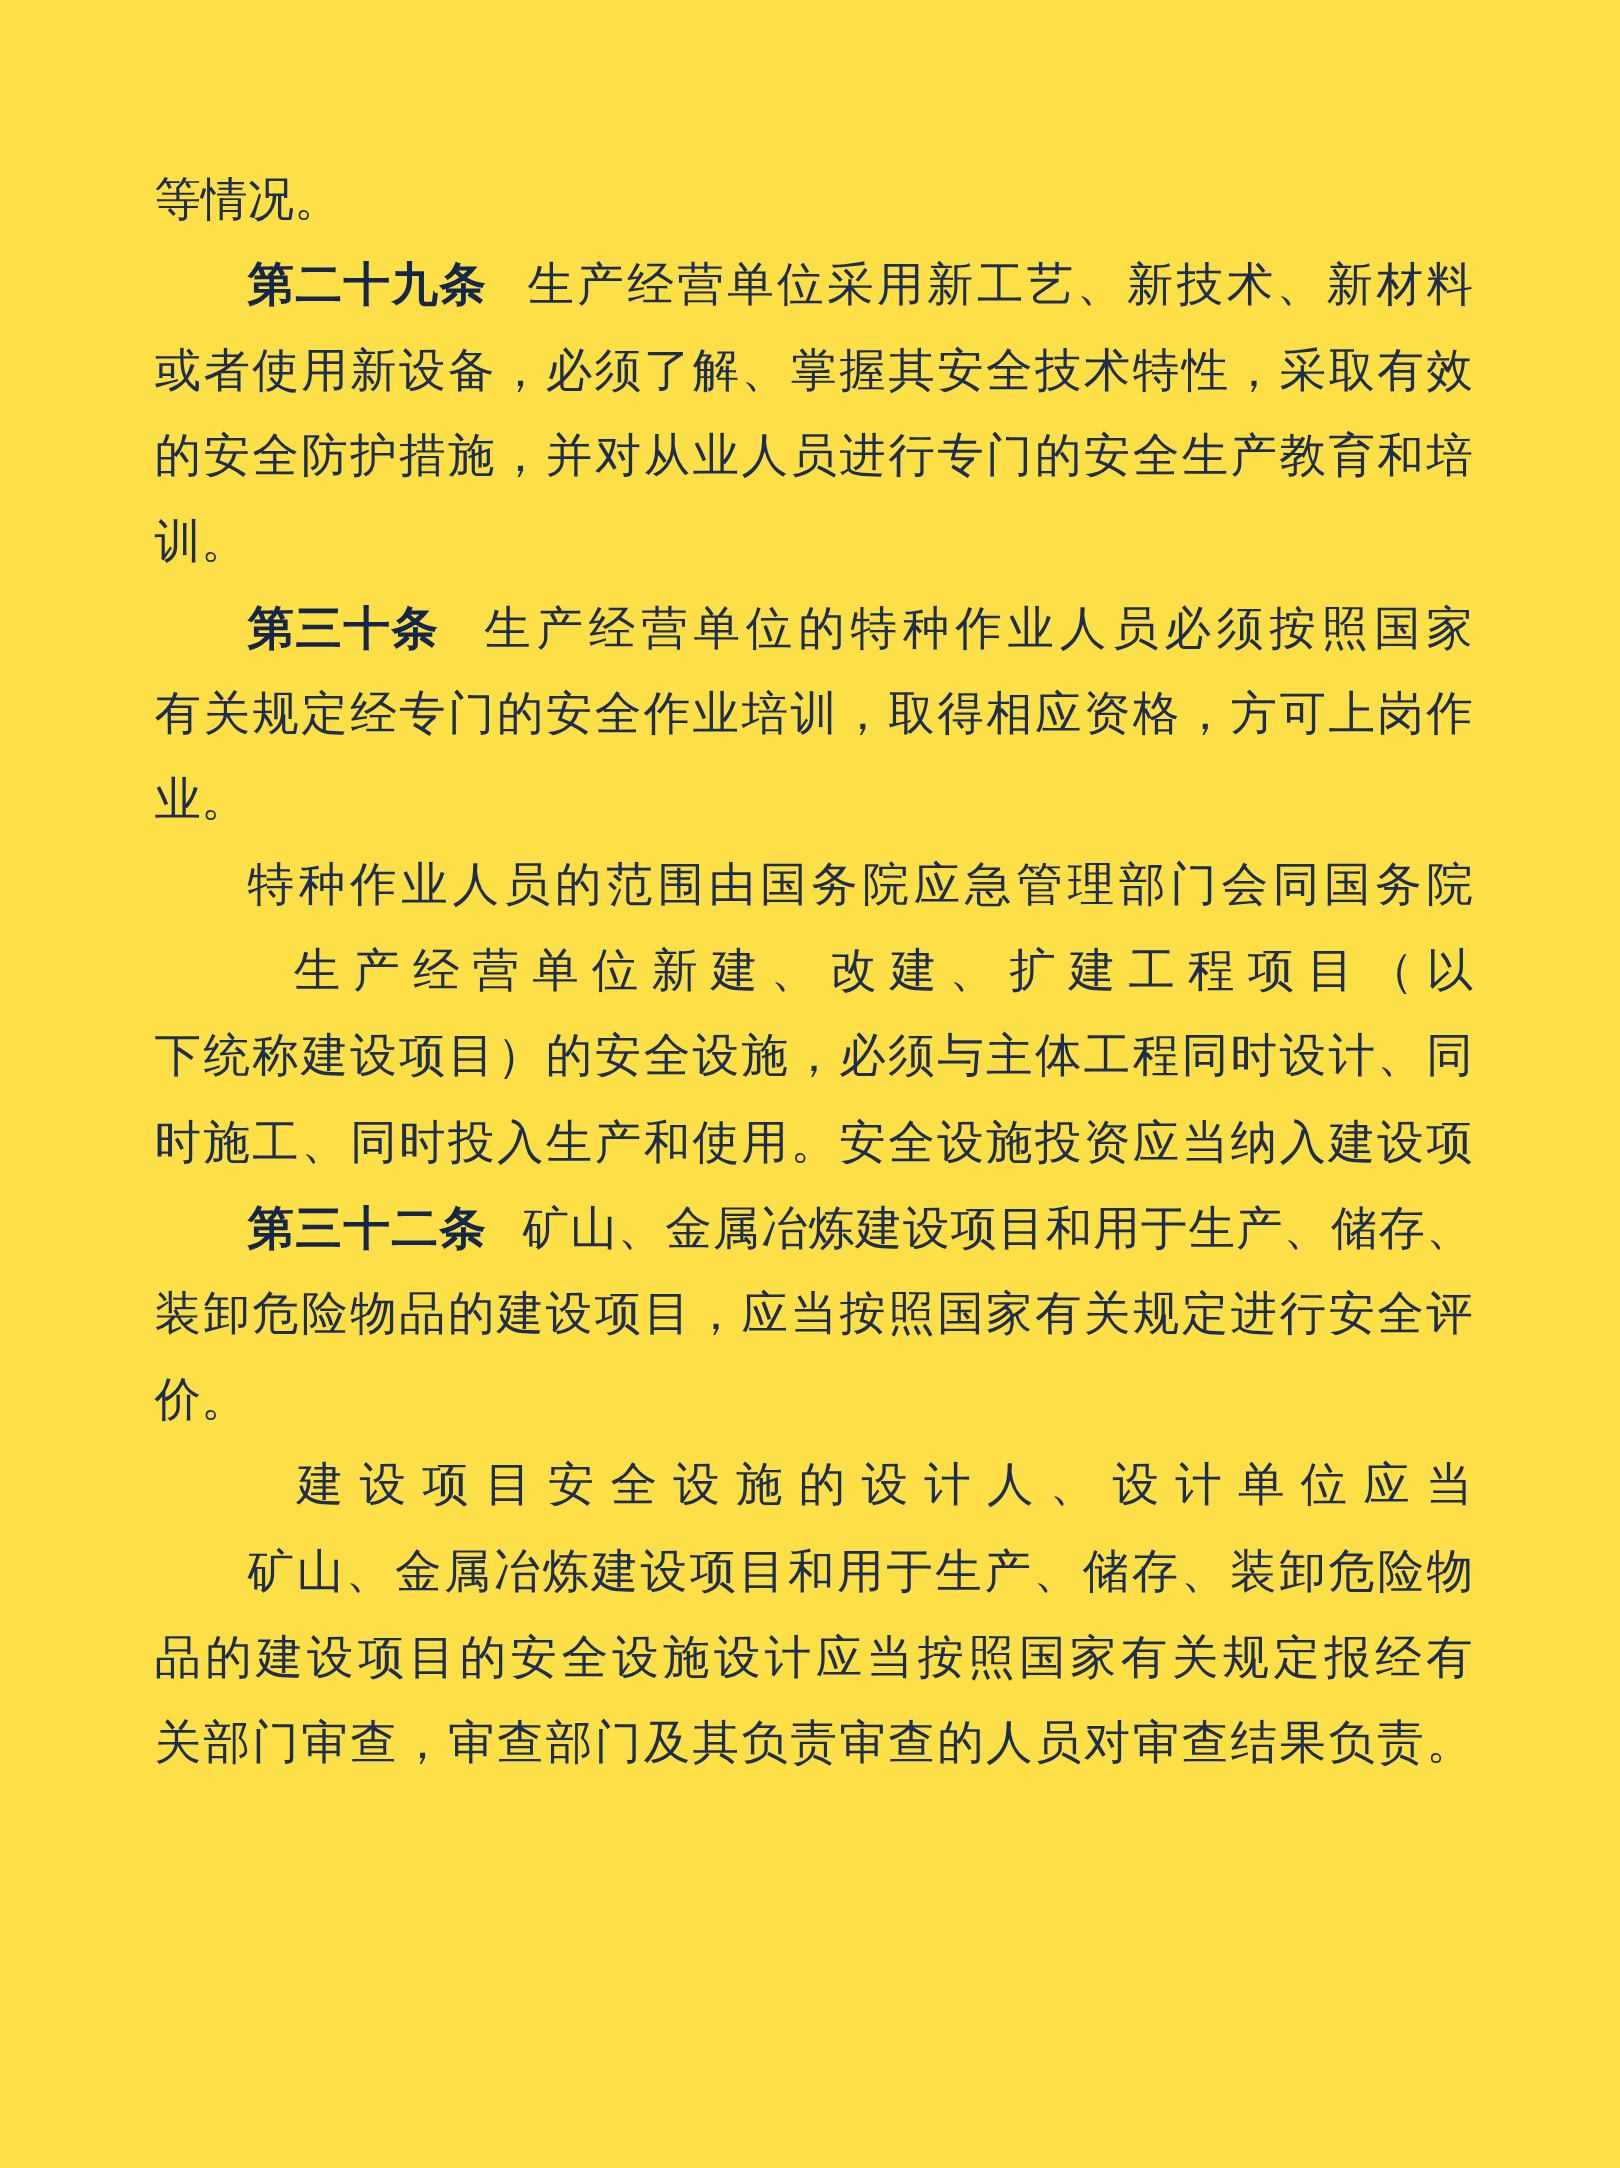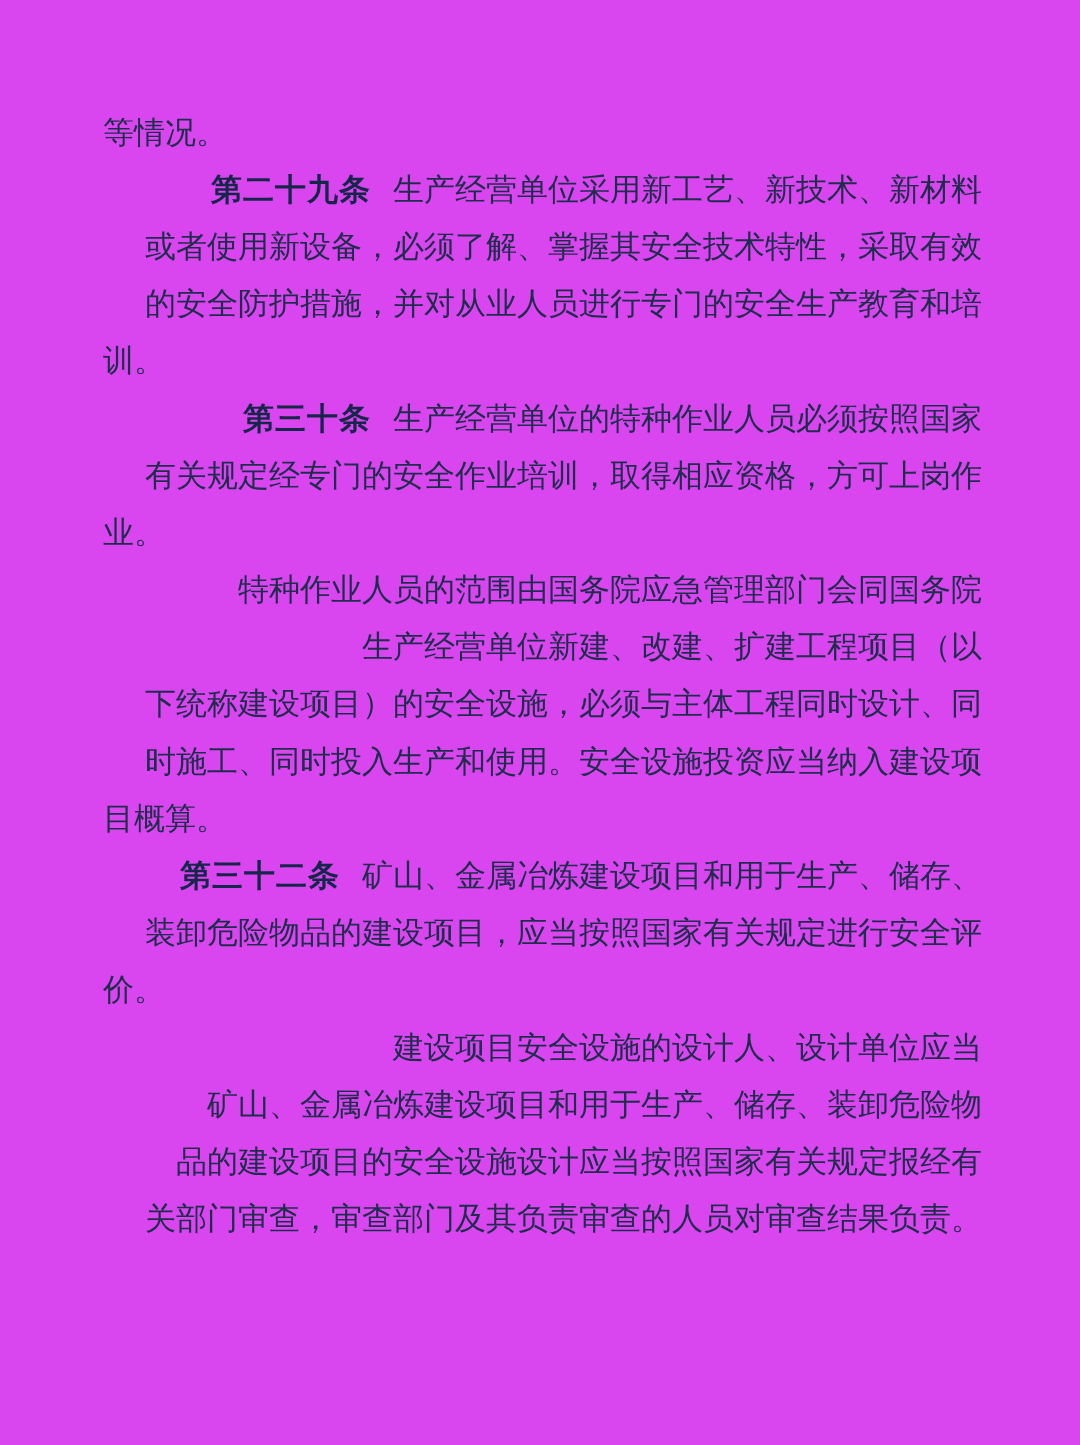--- a/index.html
+++ b/index.html
@@ -6,37 +6,37 @@
   html, body { width: 1080px; height: 1445px; }
   body {
     background: #ffffff;
     position: relative;
     overflow: hidden;
     font-family: "Liberation Serif", "DejaVu Serif", serif;
   }
   .page {
     position: absolute;
     inset: 0;
-    background: #d946ef;
+    background: #fde047;
   }
   .content {
     position: absolute;
     left: 103px;
     top: 104px;
     width: 879px;
   }
   .line {
     height: 57.2px;
     display: flex;
     align-items: center;
     font-size: 31px;
     color: #1f2d4c;
     white-space: nowrap;
   }
-  .line.justify { justify-content: flex-end; margin-left: 30px; }
+  .line.justify { justify-content: space-between; }
   .line.indent { padding-left: 62px; }
   .lead {
     font-family: "Liberation Sans", "DejaVu Sans", sans-serif;
     font-weight: 700;
     color: #16254a;
     letter-spacing: 1px;
   }
   .lead-gap { flex: 0 0 auto; width: 22px; }
 </style>
 </head>
@@ -286,23 +286,20 @@
         <span>投</span>
         <span>资</span>
         <span>应</span>
         <span>当</span>
         <span>纳</span>
         <span>入</span>
         <span>建</span>
         <span>设</span>
         <span>项</span>
       </div>
-      <div class="line">
-        <span>目概算。</span>
-      </div>
       <div class="line indent justify">
         <span class="lead">第三十二条</span>
         <span class="lead-gap"></span>
         <span>矿</span>
         <span>山</span>
         <span>、</span>
         <span>金</span>
         <span>属</span>
         <span>冶</span>
         <span>炼</span>

